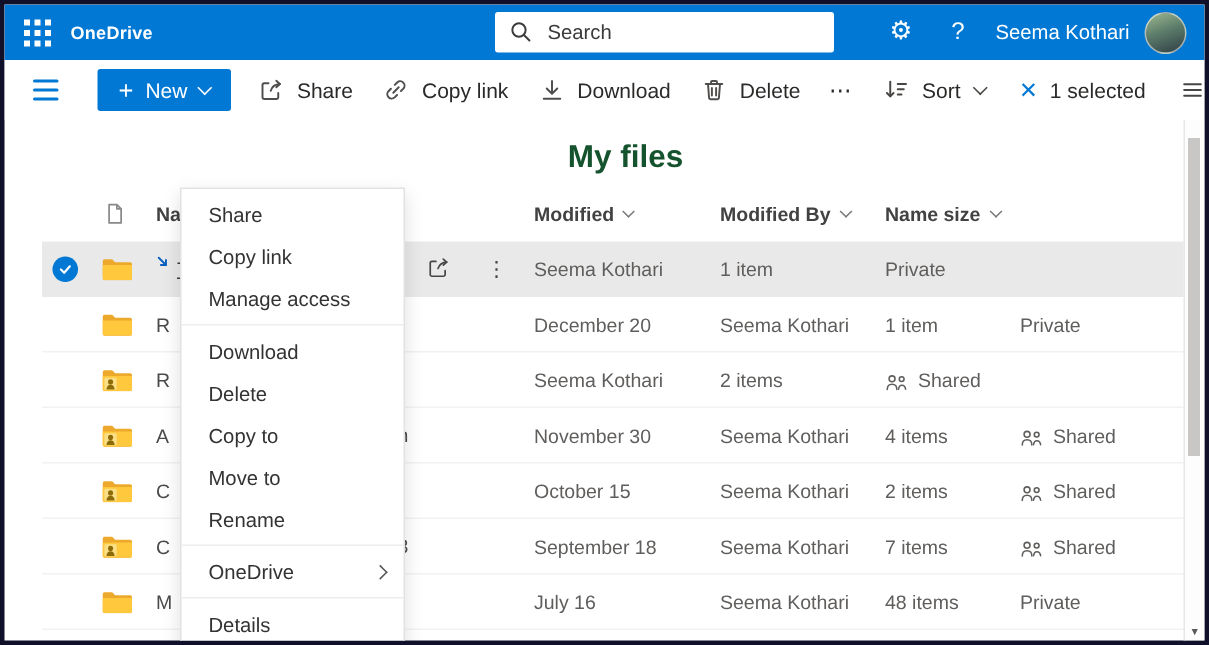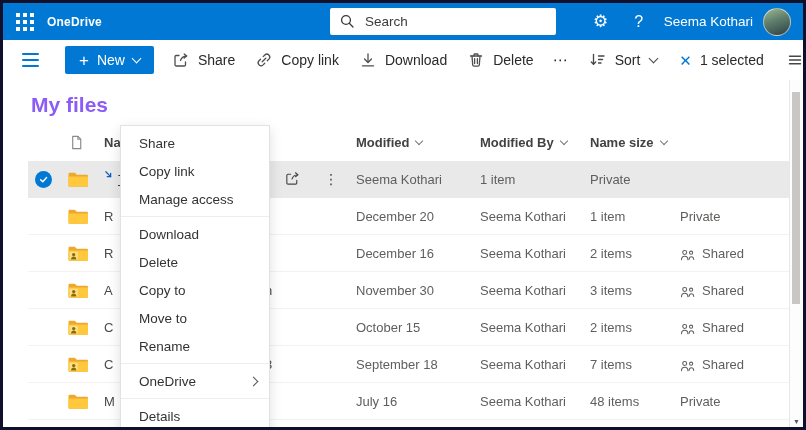--- a/index.html
+++ b/index.html
@@ -32,21 +32,21 @@
   .plus-glyph{font-size:17px;line-height:1;font-weight:400;}
   .chev{display:inline-block;width:6px;height:6px;border-right:1.4px solid currentColor;border-bottom:1.4px solid currentColor;transform:rotate(45deg);margin-top:-4px;}
   .cmd{display:flex;align-items:center;gap:8px;font-size:14px;color:#2b2a29;background:none;border:none;font-family:inherit;padding:0 10px;height:32px;cursor:pointer;white-space:nowrap;}
   .cmd svg{flex:none;}
   .more-btn{font-size:15px;letter-spacing:2px;color:#2b2a29;background:none;border:none;padding:0 9px;cursor:pointer;}
   .tb-right{margin-left:auto;display:flex;align-items:center;gap:2px;padding-right:13px;}
   .x-glyph{color:var(--accent);font-size:15px;line-height:1;}
   .sort-chev,.view-chev{color:#484644;margin-left:2px;}
 
   
-  .page-title{font-size:21px;font-weight:700;color:#8b5cf6;margin:13px 0 6px 28px;}
+  .page-title{font-size:21px;font-weight:700;color:#14532d;margin:13px 0 6px 28px;text-align:center;}
   .grid-row{display:grid;grid-template-columns:40px 36px 252px 124px 110px 90px 95px;align-items:center;}
   .thead{height:38px;font-size:13px;font-weight:700;color:#424242;margin:2px 13px 0 25px;}
   .th-label{display:inline-flex;align-items:center;gap:7px;cursor:pointer;}
   .th-chev{display:inline-block;width:5px;height:5px;border-right:1.2px solid #777;border-bottom:1.2px solid #777;transform:rotate(45deg);margin-top:-3px;}
   .doc-icon-cell{display:flex;align-items:center;}
   .trow{height:36px;font-size:13px;color:#605e5c;position:relative;border-bottom:1px solid #f3f2f1;margin:0 13px 0 25px;cursor:pointer;}
   .trow.selected{background:#e9e9e9;border-bottom-color:#e9e9e9;}
   .checkcell{display:flex;justify-content:flex-start;padding-left:7px;}
   .check{width:17px;height:17px;border-radius:50%;background:var(--accent);display:flex;align-items:center;justify-content:center;}
   .iconcell{display:flex;align-items:center;}
@@ -288,21 +288,20 @@
               <path d="M0.5 3 a1.2 1.2 0 0 1 1.2 -1.2 h5.1 l2 2 h10 a1.2 1.2 0 0 1 1.2 1.2 v9.6 a1.2 1.2 0 0 1 -1.2 1.2 H1.7 a1.2 1.2 0 0 1 -1.2 -1.2 Z" fill="#eda92c"></path>
               <path d="M0.5 5.6 h19.5 v8.9 a1.2 1.2 0 0 1 -1.2 1.2 H1.7 a1.2 1.2 0 0 1 -1.2 -1.2 Z" fill="#ffc83d"></path>
               <rect x="1.6" y="6.8" width="8.2" height="8" rx="0.8" fill="#fbdf86"></rect>
               <circle cx="5.7" cy="9.6" r="1.7" fill="#8d6c08"></circle>
               <path d="M3 14.6 c0 -2 1.2 -3.1 2.7 -3.1 s2.7 1.1 2.7 3.1 Z" fill="#8d6c08"></path>
             </svg>
           </div>
           <div class="namecell">
             <span class="name-text">R</span>
           </div>
-          <div>December 16</div>
           <div>Seema Kothari</div>
           <div>2 items</div>
           <div>
             <span class="share-flex">
               <svg width="16" height="12" viewBox="0 0 17 12" fill="none" stroke="#605e5c" stroke-width="1.1" stroke-linecap="round">
                 <circle cx="5" cy="3.4" r="2.1"></circle>
                 <path d="M1.6 11 C1.6 8.7 3 7.3 5 7.3 C7 7.3 8.4 8.7 8.4 11"></path>
                 <circle cx="11.8" cy="3.6" r="1.7"></circle>
                 <path d="M9.6 10.8 C9.8 9 10.8 7.9 12 7.9 C13.4 7.9 14.4 9.1 14.6 10.8"></path>
               </svg>
@@ -320,21 +319,21 @@
               <circle cx="5.7" cy="9.6" r="1.7" fill="#8d6c08"></circle>
               <path d="M3 14.6 c0 -2 1.2 -3.1 2.7 -3.1 s2.7 1.1 2.7 3.1 Z" fill="#8d6c08"></path>
             </svg>
           </div>
           <div class="namecell">
             <span class="name-text">A</span>
             <span class="name-tail">n</span>
           </div>
           <div>November 30</div>
           <div>Seema Kothari</div>
-          <div>3 items</div>
+          <div>4 items</div>
           <div>
             <span class="share-flex">
               <svg width="16" height="12" viewBox="0 0 17 12" fill="none" stroke="#605e5c" stroke-width="1.1" stroke-linecap="round">
                 <circle cx="5" cy="3.4" r="2.1"></circle>
                 <path d="M1.6 11 C1.6 8.7 3 7.3 5 7.3 C7 7.3 8.4 8.7 8.4 11"></path>
                 <circle cx="11.8" cy="3.6" r="1.7"></circle>
                 <path d="M9.6 10.8 C9.8 9 10.8 7.9 12 7.9 C13.4 7.9 14.4 9.1 14.6 10.8"></path>
               </svg>
               <span>Shared</span>
             </span>

